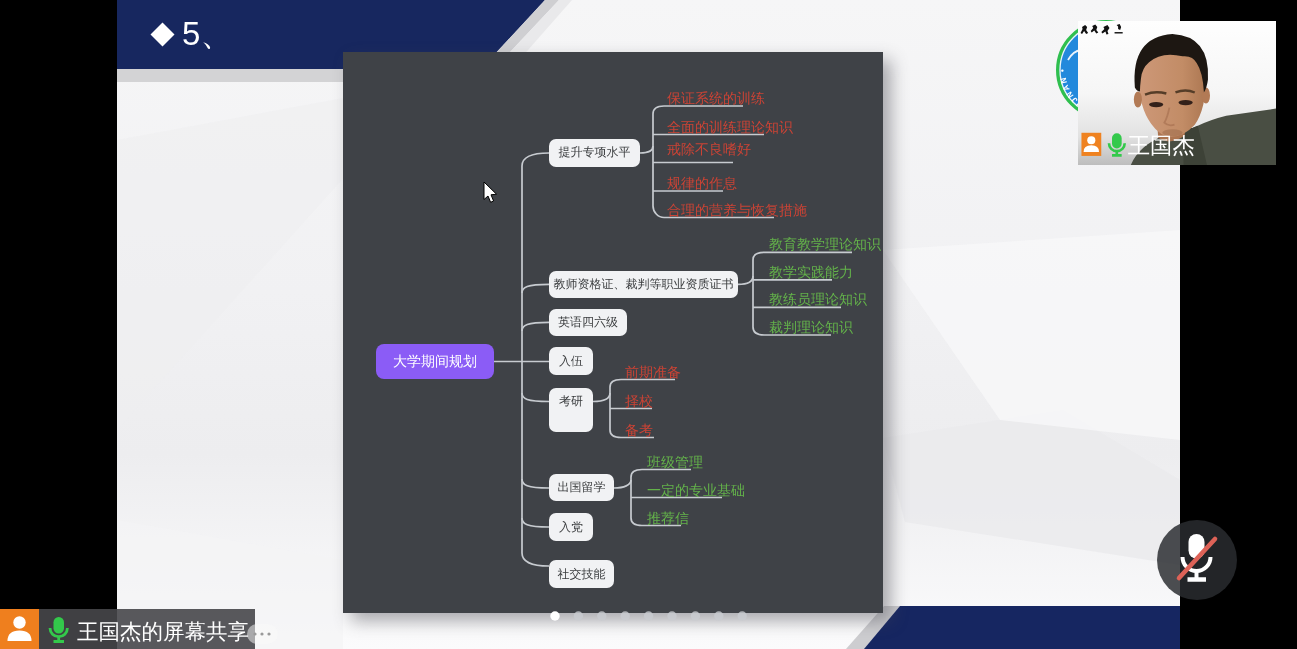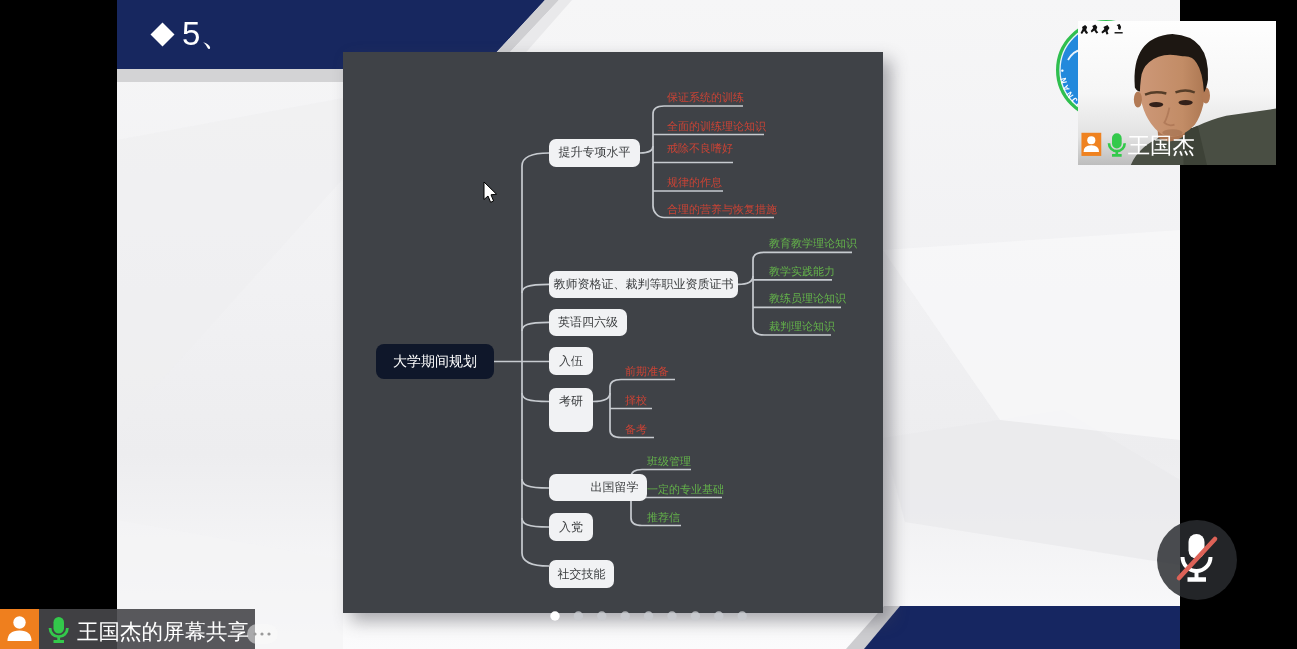--- a/index.html
+++ b/index.html
@@ -4,21 +4,21 @@
 <style>
 html,body{margin:0;padding:0;background:#000;}
 #stage{position:relative;width:1297px;height:649px;overflow:hidden;background:#000;
   font-family:"Liberation Sans",sans-serif;}
 #slide{position:absolute;left:117px;top:0;width:1063px;height:649px;
   background:linear-gradient(180deg,#f6f6f7 0%,#f1f1f3 45%,#ededef 70%,#fbfbfc 100%);}
 #panel{position:absolute;left:343px;top:52px;width:540px;height:561px;background:#3f4247;
   box-shadow:8px 8px 16px rgba(70,70,80,0.45);}
 .node{position:absolute;background:#f1f2f4;color:#3a3c3e;border-radius:7px;
   text-align:center;font-size:12px;white-space:nowrap;}
-.leaf{position:absolute;font-size:11px;white-space:nowrap;font-family:Liberation Mono, monospace;}
+.leaf{position:absolute;font-size:14px;white-space:nowrap;font-family:Liberation Mono, monospace;}
 .red{color:#cb4335;}
 .green{color:#63b24a;}
 #title{position:absolute;left:152px;top:0;color:#fff;white-space:nowrap;}
 </style>
 </head>
 <body>
 <div id="stage">
   <div id="slide"></div>
 
   <svg id="deco" width="1297" height="649" style="position:absolute;left:0;top:0;" viewBox="0 0 1297 649">
@@ -96,27 +96,27 @@
       <circle cx="648.6" cy="616" r="4.7" fill="#c9ccd1" fill-opacity="0.8"></circle>
       <circle cx="672" cy="616" r="4.7" fill="#c9ccd1" fill-opacity="0.8"></circle>
       <circle cx="695.4" cy="616" r="4.7" fill="#c9ccd1" fill-opacity="0.8"></circle>
       <circle cx="718.8" cy="616" r="4.7" fill="#c9ccd1" fill-opacity="0.8"></circle>
       <circle cx="742.2" cy="616" r="4.7" fill="#c9ccd1" fill-opacity="0.8"></circle>
     </g>
 
     <path d="M484,182 L484,199.5 L488,196 L490.6,202.3 L493.6,201 L491,194.8 L496.5,194.2 Z" fill="#fff" stroke="#000" stroke-width="1"></path>
   </svg>
 
-  <div class="node" style="left:376px;top:344px;width:118px;height:35px;line-height:35px;background:#0f172a;color:#fff;font-size:14px;border-radius:8px;">大学期间规划</div>
+  <div class="node" style="left:376px;top:344px;width:118px;height:35px;line-height:35px;background:#8b5cf6;color:#fff;font-size:14px;border-radius:8px;">大学期间规划</div>
   <div class="node" style="left:549px;top:139px;width:91px;height:28px;line-height:28px;font-family:Liberation Mono, monospace;">提升专项水平</div>
   <div class="node" style="left:549px;top:271px;width:189px;height:27px;line-height:27px;">教师资格证、裁判等职业资质证书</div>
   <div class="node" style="left:549px;top:309px;width:78px;height:27px;line-height:27px;">英语四六级</div>
   <div class="node" style="left:549px;top:347px;width:44px;height:28px;line-height:28px;">入伍</div>
   <div class="node" style="left:549px;top:388px;width:44px;height:44px;line-height:27px;">考研</div>
-  <div class="node" style="left:549px;top:474px;width:65px;height:27px;line-height:27px;padding-left:33px;">出国留学</div>
+  <div class="node" style="left:549px;top:474px;width:65px;height:27px;line-height:27px;">出国留学</div>
   <div class="node" style="left:549px;top:513px;width:44px;height:28px;line-height:28px;">入党</div>
   <div class="node" style="left:549px;top:552px;width:65px;height:28px;line-height:28px;margin-top:8px;">社交技能</div>
 
   <div class="leaf red" style="left:667px;top:90px;">保证系统的训练</div>
   <div class="leaf red" style="left:667px;top:118.5px;">全面的训练理论知识</div>
   <div class="leaf red" style="left:667px;top:141px;">戒除不良嗜好</div>
   <div class="leaf red" style="left:667px;top:175px;">规律的作息</div>
   <div class="leaf red" style="left:667px;top:201.5px;">合理的营养与恢复措施</div>
   <div class="leaf green" style="left:769px;top:236.3px;">教育教学理论知识</div>
   <div class="leaf green" style="left:769px;top:263.8px;">教学实践能力</div>

